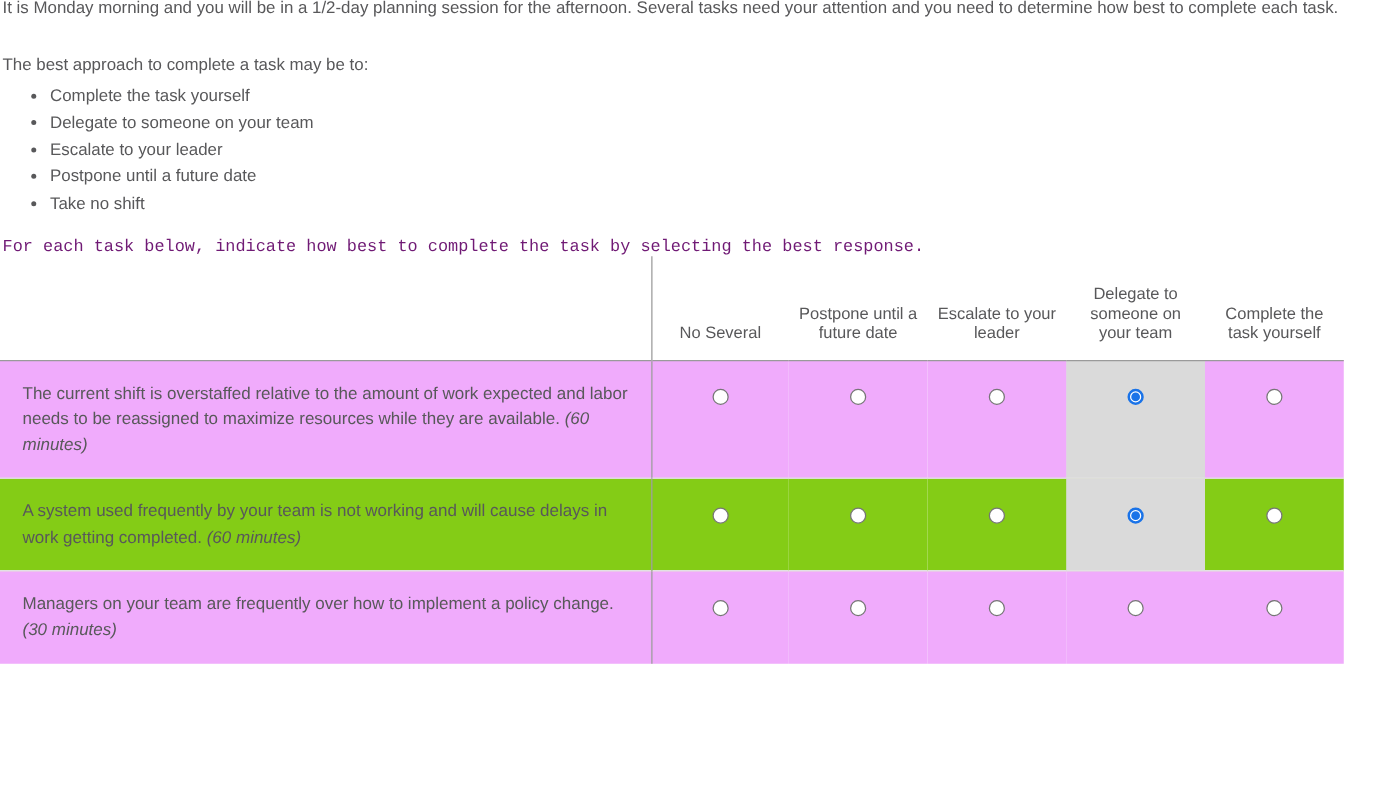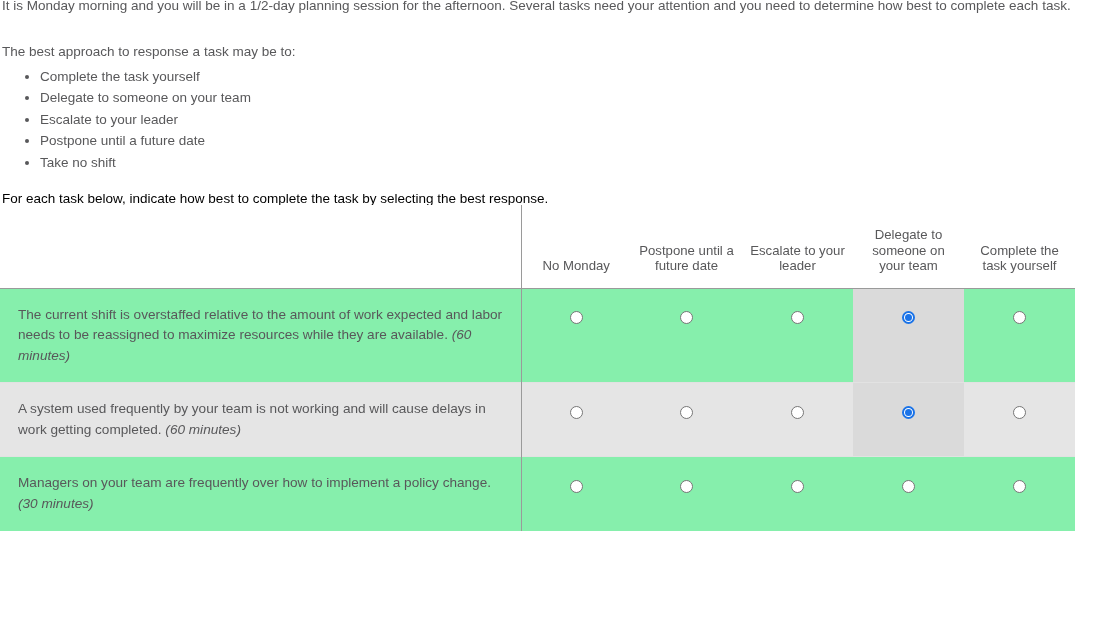--- a/index.html
+++ b/index.html
@@ -55,21 +55,22 @@
   }
   ul.approach-list li {
     font-size: 13.5px;
     color: #58585a;
     line-height: 21.5px;
     padding: 0;
   }
   .intro-instruction {
     margin: 16px 0 0 0;
     font-size: 13.5px;
-    color: #000000;
+    color: #701a75;
+    font-family: Liberation Mono, monospace;
   }
 
   
   .matrix-wrap {
     position: absolute;
     left: 0;
     top: 205px;
     width: 1074px;
   }
   table.matrix {
@@ -96,25 +97,25 @@
     padding: 0;
   }
   table.matrix thead tr {
     height: 83px;
   }
 
   table.matrix tbody tr {
     border-top: 1px solid #9a9a9a;
   }
   table.matrix tbody tr.shaded {
-    background: #86efac;
+    background: #f0abfc;
     padding-left: 28px;
   }
   table.matrix tbody tr.plain {
-    background: #e5e5e5;
+    background: #84cc16;
   }
   table.matrix tbody tr + tr {
     border-top: 1px solid #e2e2e2;
   }
   table.matrix tbody tr:first-child {
     border-top: 1px solid #9a9a9a;
   }
 
   td.q-cell {
     padding: 16px 14px 16px 18px;
@@ -170,21 +171,21 @@
 </head>
 <body>
 
 <div class="page">
 
   <div class="intro">
     <p class="intro-line intro-scenario">It is Monday morning and you will be in a 1/2-day planning session for the afternoon. Several tasks need your attention and you need to determine how best to complete each task.</p>
 
     <div class="intro-spacer"></div>
 
-    <p class="intro-lead">The best approach to response a task may be to:</p>
+    <p class="intro-lead">The best approach to complete a task may be to:</p>
 
     <ul class="approach-list">
       <li>Complete the task yourself</li>
       <li>Delegate to someone on your team</li>
       <li>Escalate to your leader</li>
       <li>Postpone until a future date</li>
       <li>Take no shift</li>
     </ul>
 
     <p class="intro-instruction">For each task below, indicate how best to complete the task by selecting the best response.</p>
@@ -197,21 +198,21 @@
         <col class="c-opt">
           <col class="c-opt-w">
           <col class="c-opt-w">
           <col class="c-opt-w">
           <col class="c-opt-w">
       </colgroup>
 
       <thead>
         <tr>
           <th class="q-head"></th>
-          <th>No Monday</th>
+          <th>No Several</th>
           <th>Postpone until a future date</th>
           <th>Escalate to your leader</th>
           <th>Delegate to someone on your team</th>
           <th>Complete the task yourself</th>
         </tr>
       </thead>
 
       <tbody id="matrix-body">
           <tr class="shaded">
             <td class="q-cell"><span>The current shift is overstaffed relative to the amount of work expected and labor needs to be reassigned to maximize resources while they are available.</span> <span class="dur">(60 minutes)</span></td>

